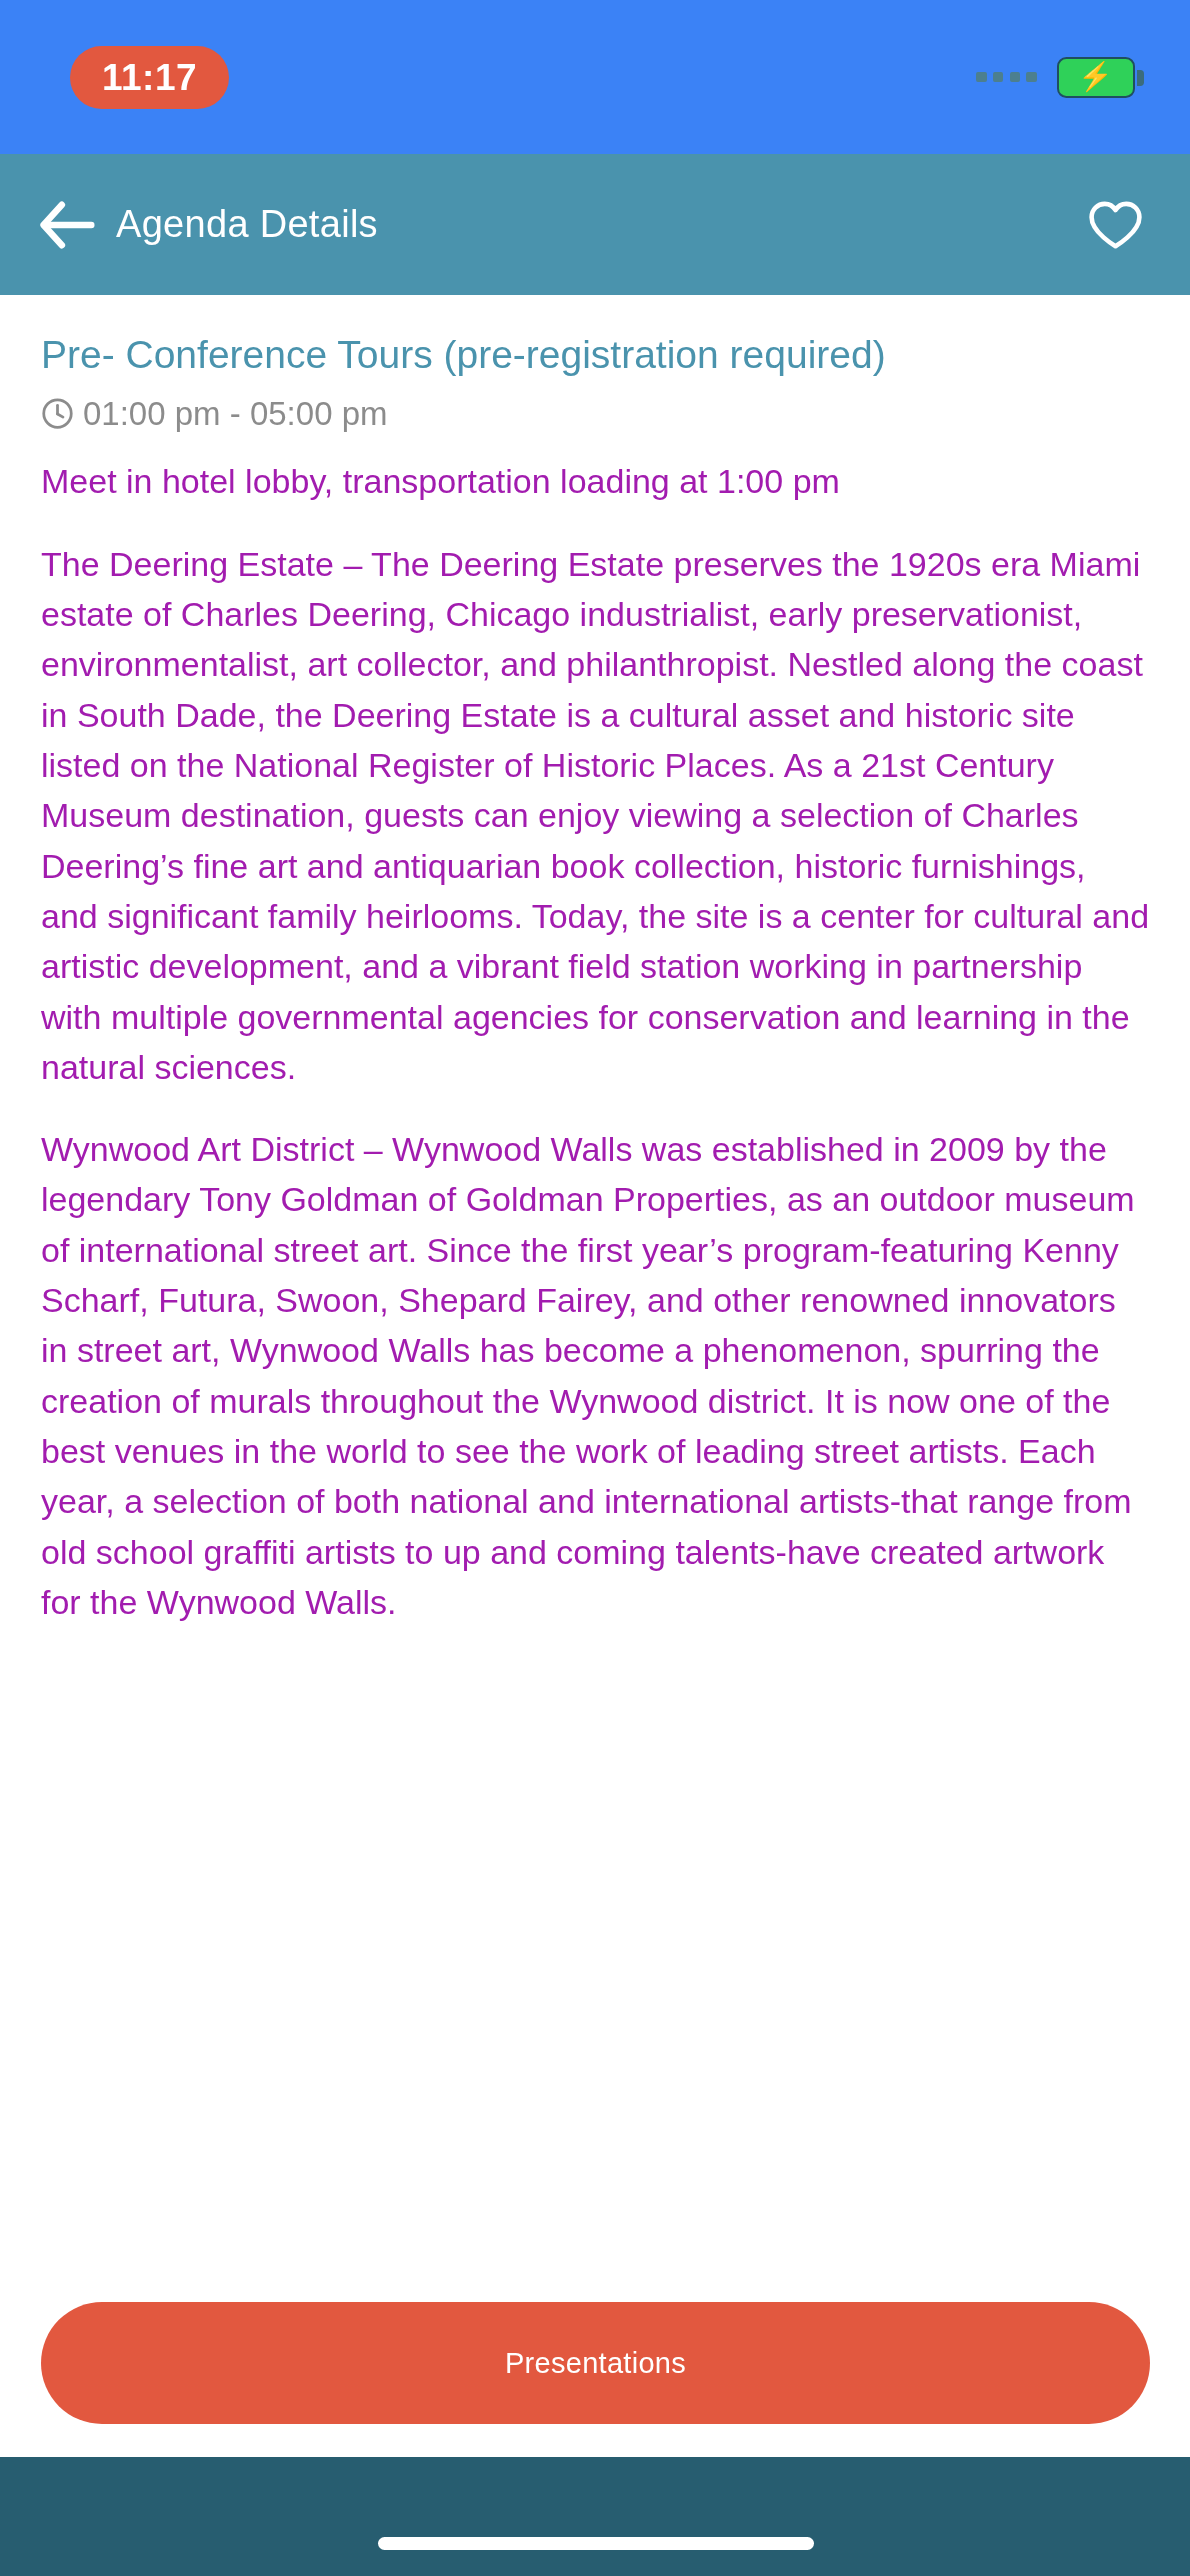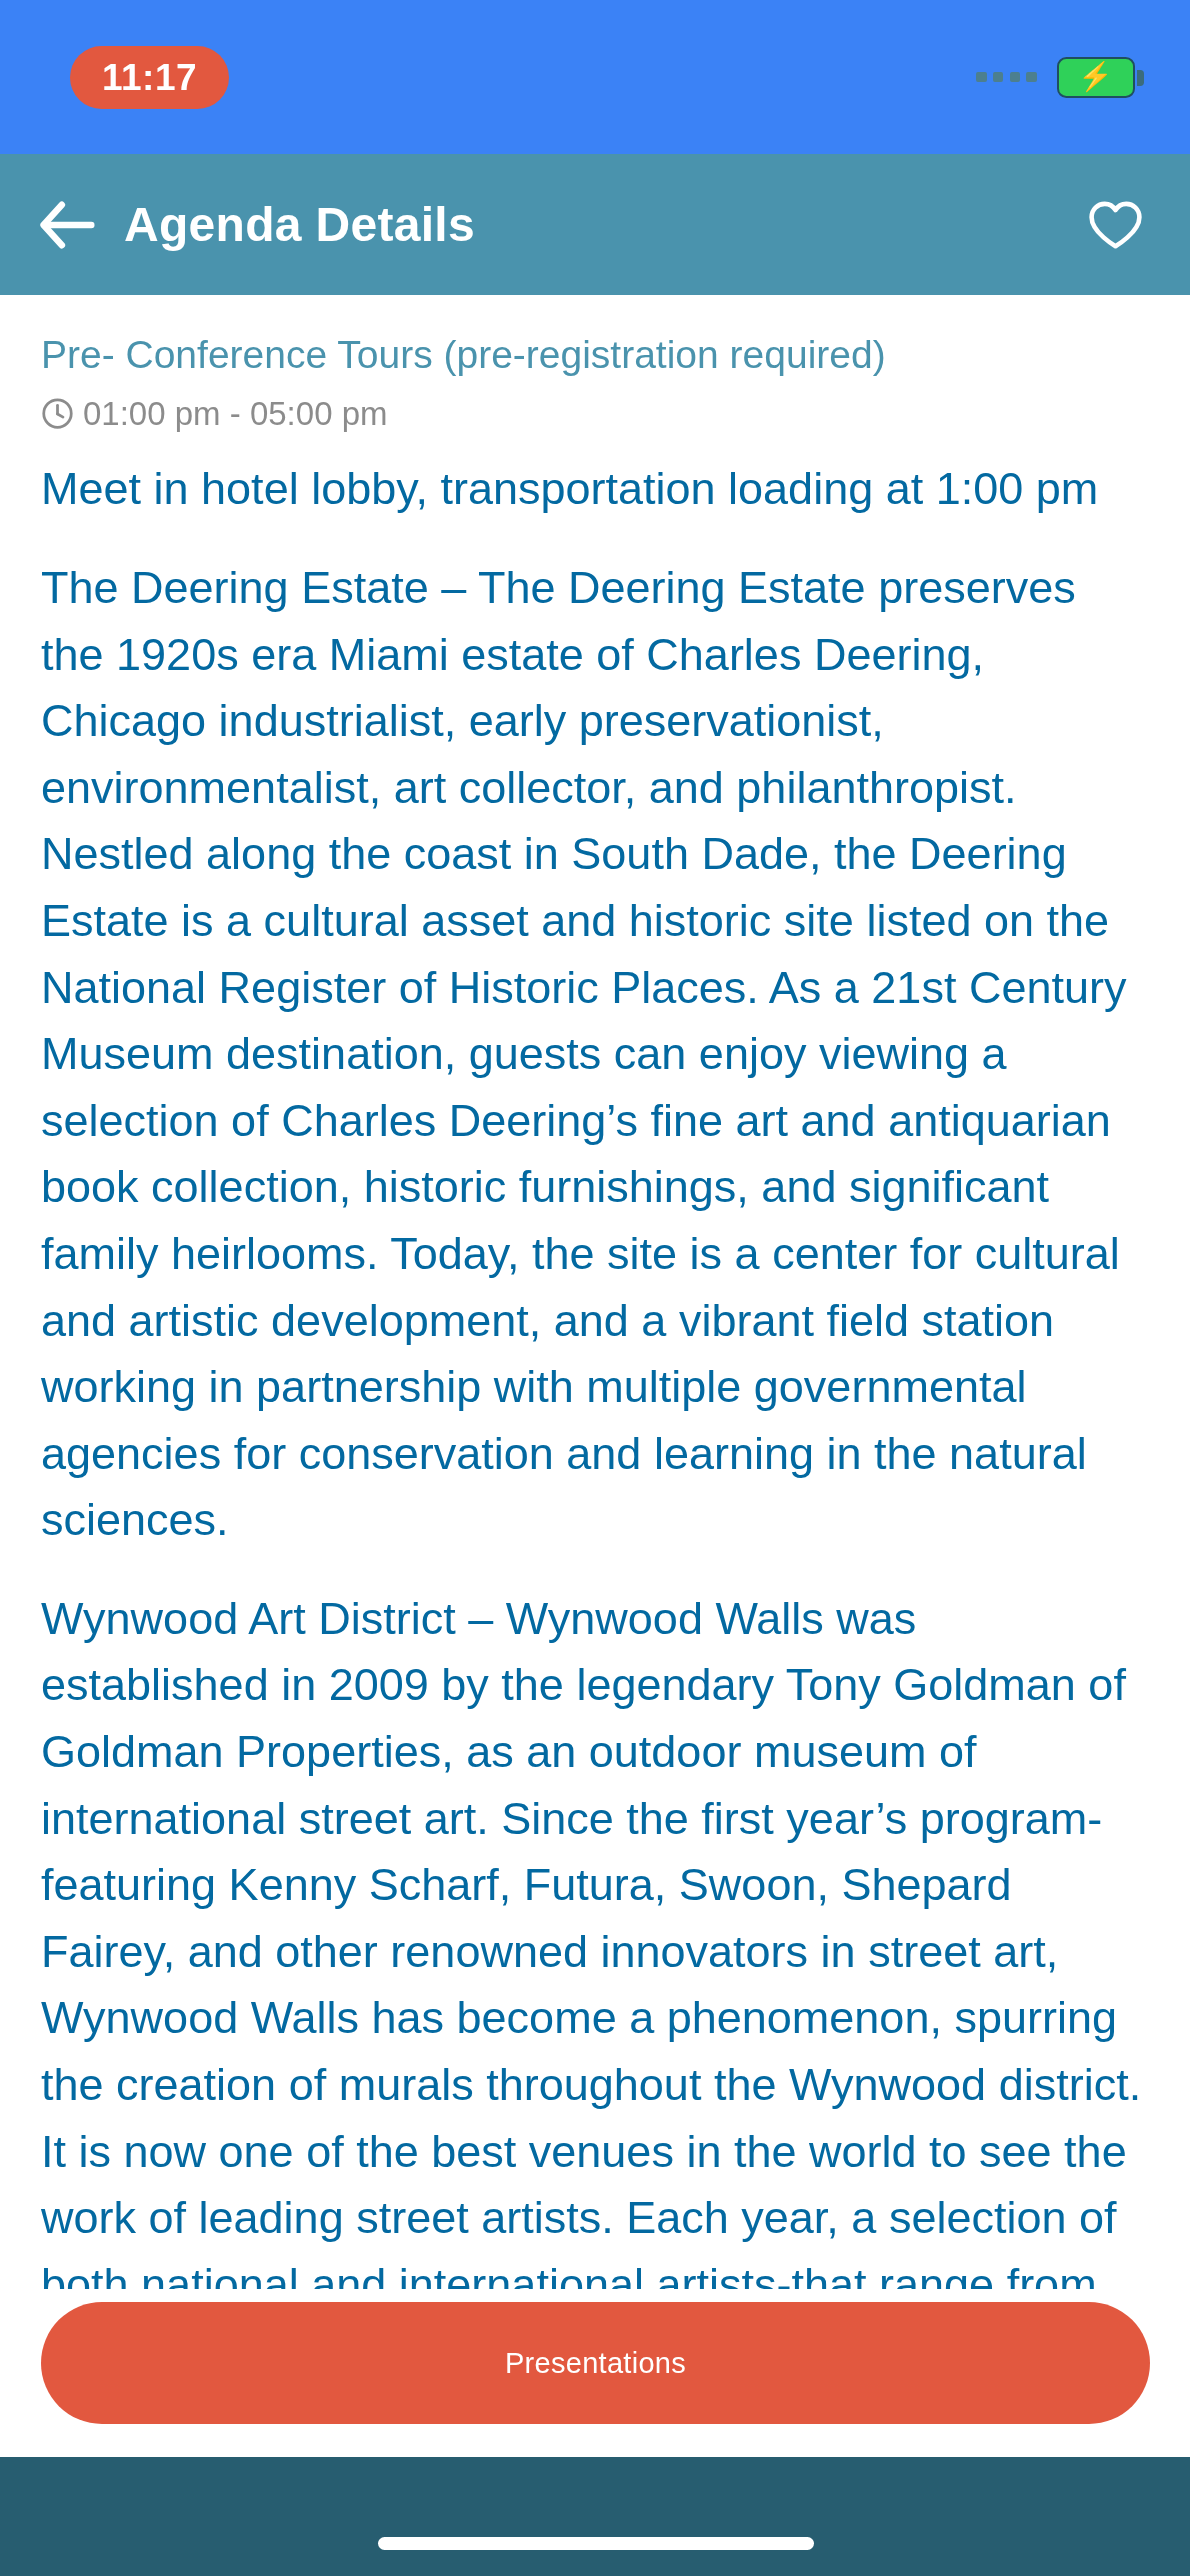--- a/index.html
+++ b/index.html
@@ -102,23 +102,23 @@
     width: 67px;
     height: 67px;
     display: flex;
     align-items: center;
     justify-content: center;
     flex: none;
   }
   .back-arrow svg { display: block; }
   .app-title {
     color: #ffffff;
-    font-size: 48px;
-    font-weight: bold;
-    margin-left: 24px;
+    font-size: 38px;
+    font-weight: normal;
+    margin-left: 16px;
     letter-spacing: 0.3px;
     flex: 1;
   }
   .heart-btn {
     width: 70px;
     height: 70px;
     display: flex;
     align-items: center;
     justify-content: center;
     flex: none;
@@ -145,22 +145,22 @@
     gap: 9px;
     margin-bottom: 26px;
   }
   .clock-icon { display: block; flex: none; }
   .time-text {
     color: #8c8c8c;
     font-size: 33px;
     line-height: 1;
   }
   .body-text {
-    color: #0369a1;
-    font-size: 45px;
+    color: #a21caf;
+    font-size: 34px;
     line-height: 1.48;
     margin: 0 0 32px 0;
   }
   .body-text.last { }
 
   
   .btn-wrap {
     padding: 13px 41px 0 41px;
     box-sizing: border-box;
     flex: none;

